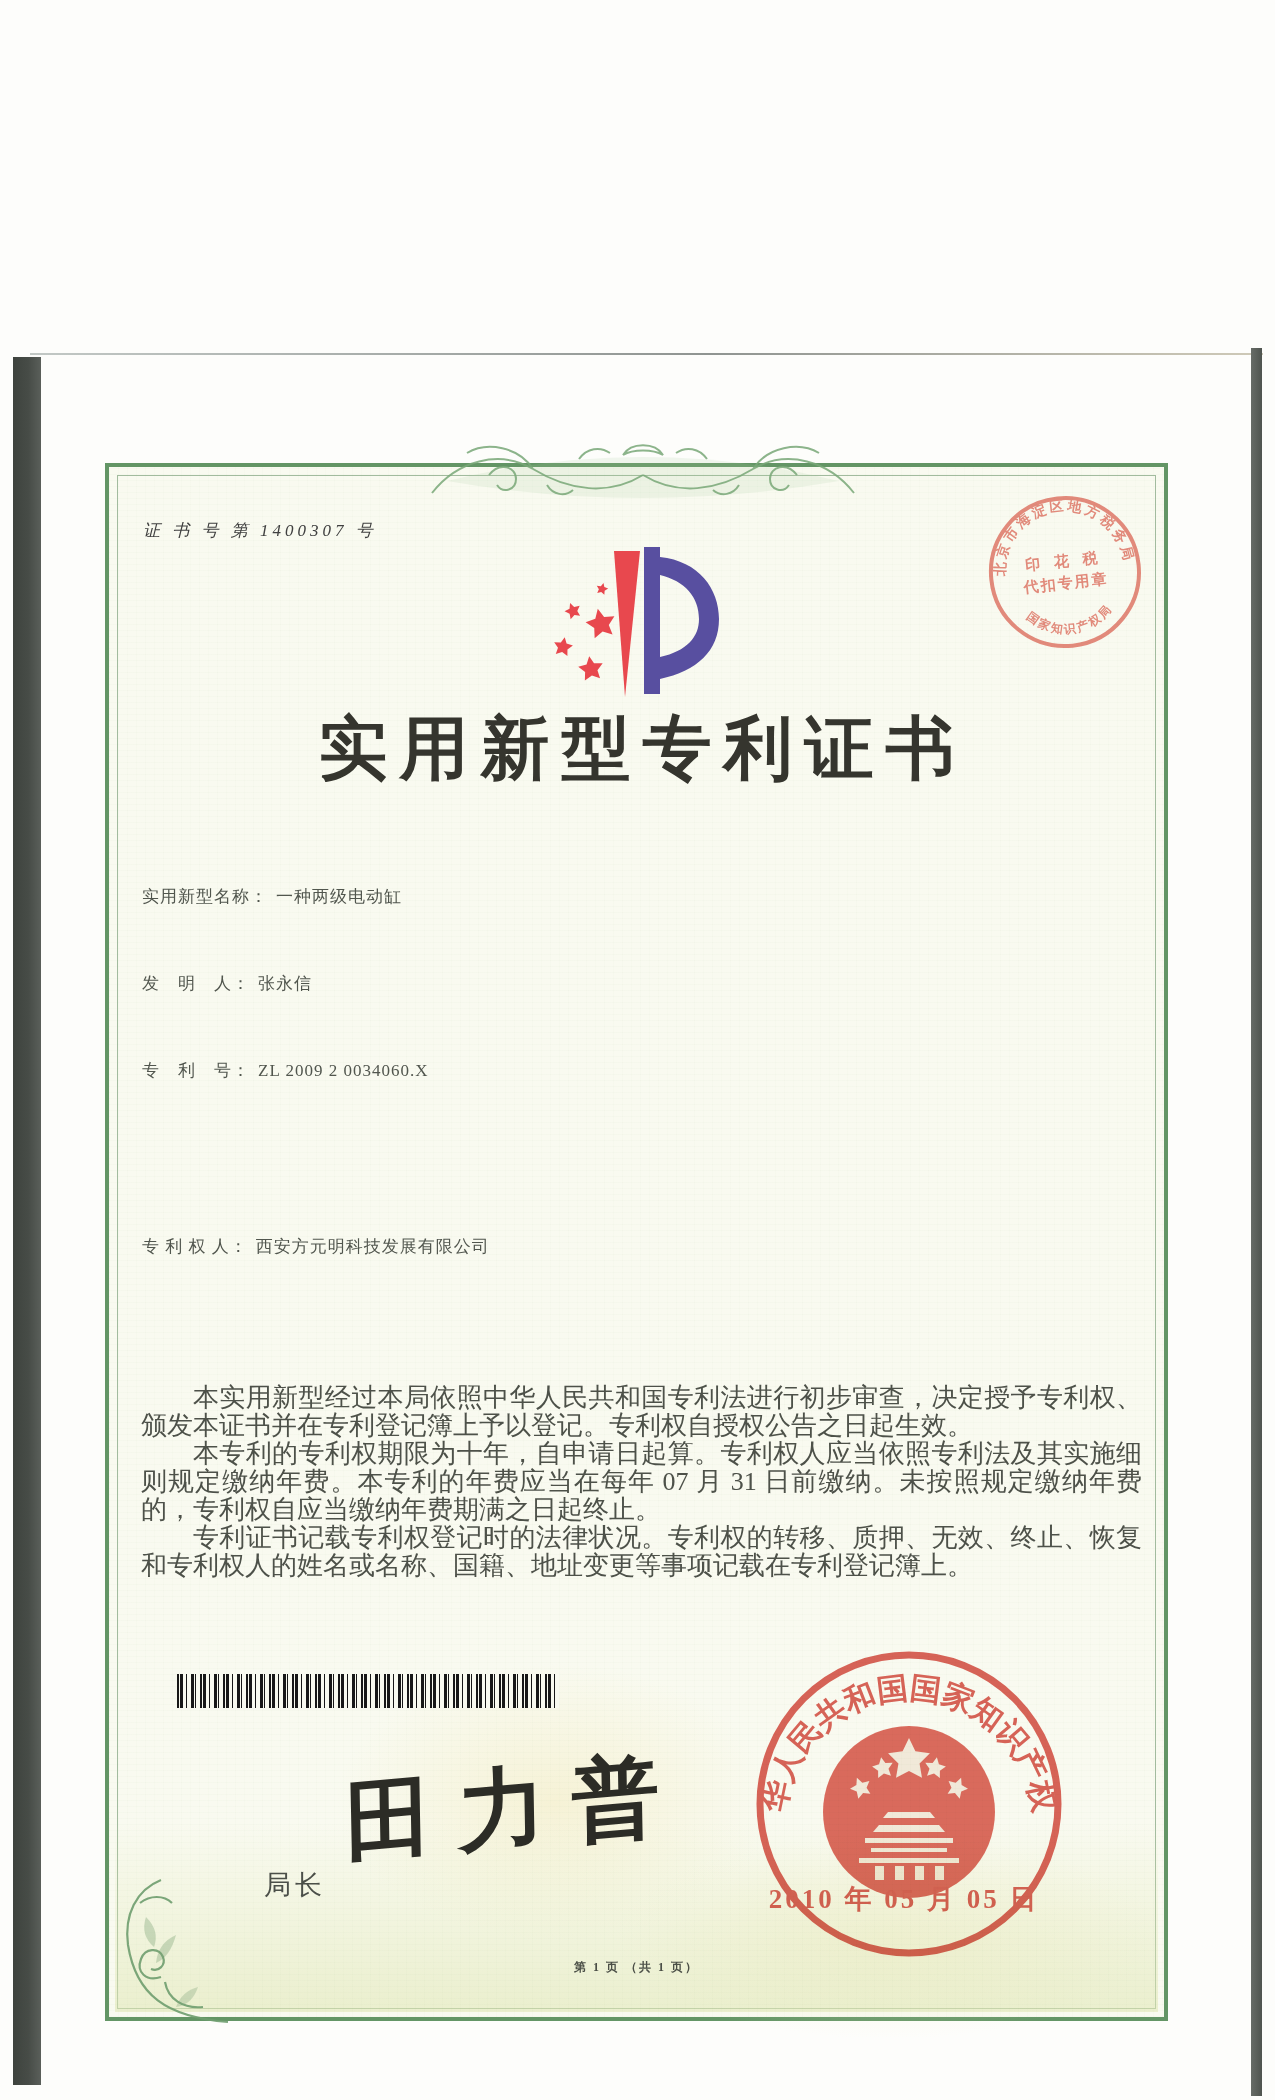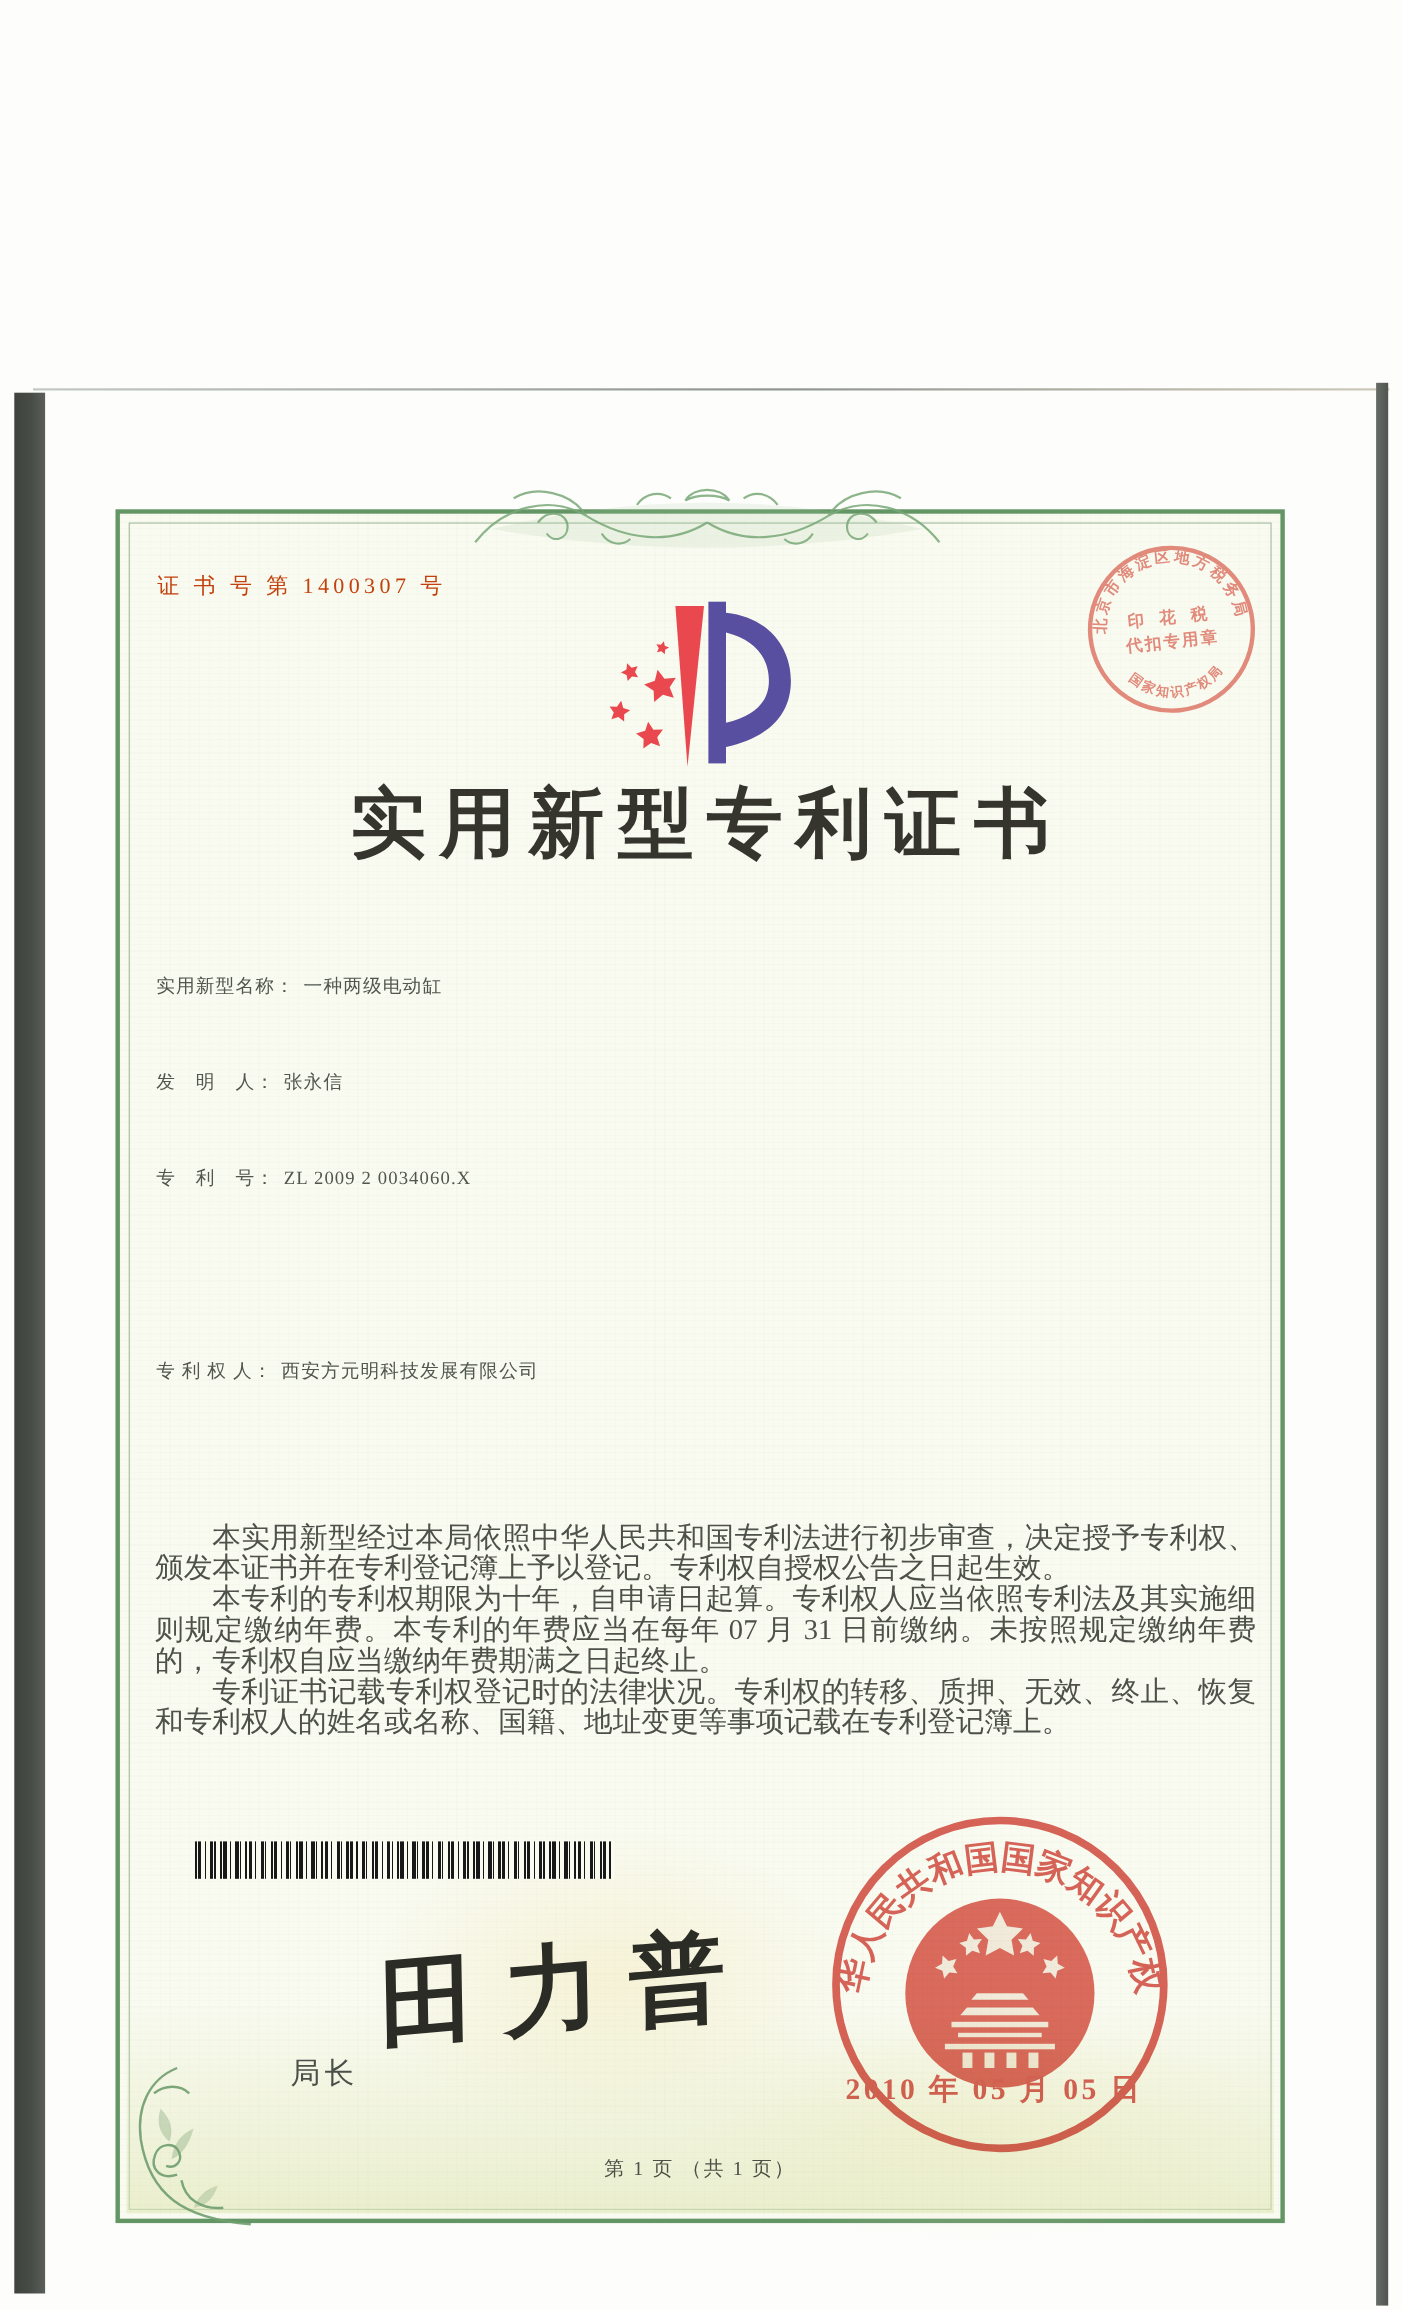--- a/index.html
+++ b/index.html
@@ -21,21 +21,21 @@
   .cert-texture{position:absolute;inset:0;pointer-events:none;opacity:.7;
     background:
       repeating-linear-gradient(0deg, rgba(150,180,130,0.055) 0 1px, transparent 1px 6px),
       repeating-linear-gradient(90deg, rgba(150,180,130,0.035) 0 1px, transparent 1px 9px);}
   .tint-bottom{position:absolute;left:6px;right:6px;bottom:5px;height:190px;pointer-events:none;
     background:linear-gradient(to top, rgba(223,230,178,0.55), rgba(223,230,178,0));}
   .blob1{position:absolute;left:225px;top:1195px;width:440px;height:280px;pointer-events:none;
     background:radial-gradient(ellipse at center, rgba(243,234,188,0.5), rgba(243,234,188,0) 70%);}
   .blob2{position:absolute;left:510px;top:1370px;width:540px;height:200px;pointer-events:none;
     background:radial-gradient(ellipse at center, rgba(240,236,196,0.45), rgba(240,236,196,0) 72%);}
-  .cert-number{position:absolute;left:34px;top:52px;font-size:20px;letter-spacing:4px;color:#c2410c;}
+  .cert-number{position:absolute;left:34px;top:52px;font-size:17px;letter-spacing:4px;color:#404040;font-style:italic;}
   .logo{position:absolute;left:438px;top:72px;width:200px;height:165px;}
   .title{position:absolute;left:0;right:0;top:236px;text-align:center;
     font-size:69px;font-weight:bold;letter-spacing:12px;text-indent:12px;color:#35352e;}
   .field{position:absolute;left:33px;font-size:17px;color:#51564e;letter-spacing:1px;white-space:nowrap;}
   .field .lab{display:inline-block;}
   .field .val{margin-left:8px;}
   .f0{top:418px}.f1{top:505px}.f2{top:592px}.f3{top:680px}.f4{top:768px}.f5{top:856px}
   .body-text{position:absolute;left:32px;width:1001px;top:917px;
     font-size:26px;line-height:28px;color:#4d5149;text-align:justify;}
   .body-text p{margin:0;text-indent:2em;}
@@ -45,21 +45,21 @@
       #181818 9px 10px,#f9faf0 10px 14px,#181818 14px 17px,#f9faf0 17px 18px,
       #181818 18px 19px,#f9faf0 19px 23px);}
   .sig-title{position:absolute;left:155px;top:1352px;font-size:27px;color:#4b4f49;letter-spacing:4px;margin-top:48px;}
   .sig-name{position:absolute;left:235px;top:1282px;font-size:88px;font-weight:bold;
     color:#2c2c26;letter-spacing:26px;transform:rotate(-5deg) skewX(-4deg);white-space:nowrap;}
   .seal{position:absolute;left:638px;top:1175px;width:325px;height:325px;
     mix-blend-mode:multiply;opacity:.9;}
   .tax-stamp{position:absolute;left:874px;top:23px;width:165px;height:165px;
     transform:rotate(-6deg);mix-blend-mode:multiply;opacity:.85;}
   .footer{position:absolute;left:0;right:0;top:1492px;text-align:center;
-    font-size:18px;letter-spacing:2px;color:#4b4f47;}
+    font-size:12px;letter-spacing:2px;color:#4b4f47;font-weight:bold;}
   .ornament-top{position:absolute;left:318px;top:-48px;width:432px;height:112px;}
   .ornament-corner{position:absolute;left:-3px;top:1408px;width:142px;height:152px;}
   .seal-ring-text{font-size:31px;font-weight:bold;fill:#d9544a;}
   .seal-date{font-size:27px;font-weight:bold;fill:#d9544a;letter-spacing:3px;}
   .stamp-text{fill:#e4796d;font-weight:bold;}
 </style>
 </head>
 <body>
 
 <div id="canvas">

